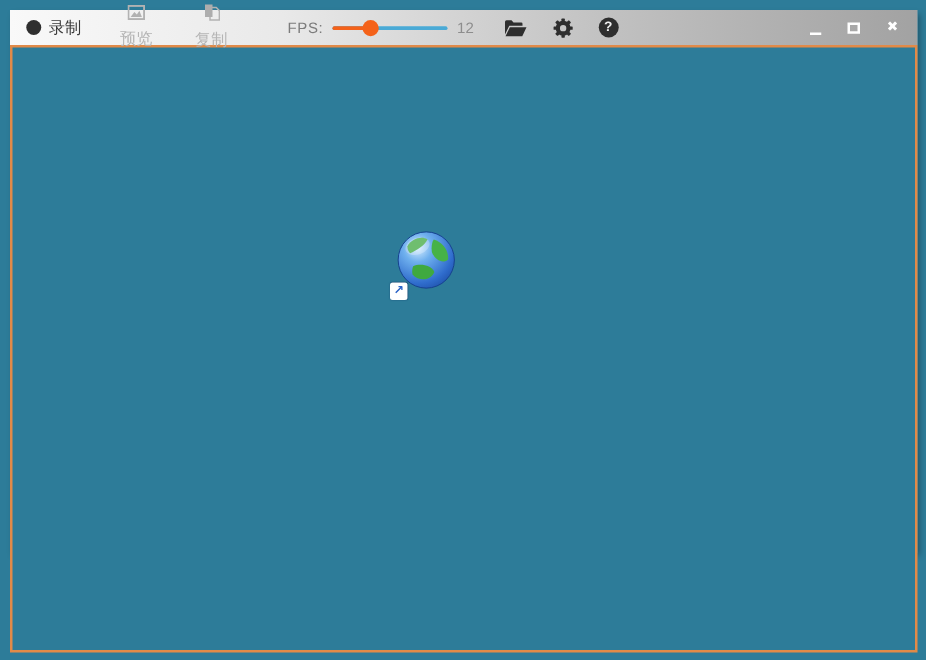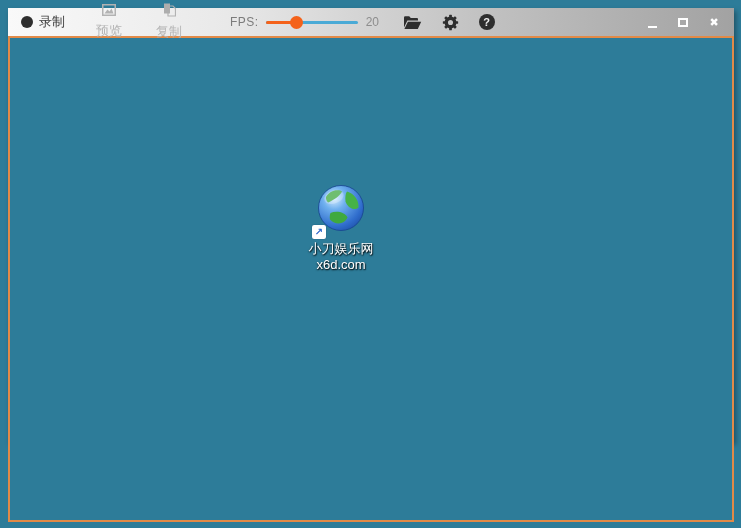--- a/index.html
+++ b/index.html
@@ -108,21 +108,21 @@
     </div>
 
     <span class="fps-label">FPS:</span>
 
     <div class="fps-slider">
       <div class="fps-track-blue"></div>
       <div class="fps-track-orange"></div>
       <div class="fps-thumb"></div>
     </div>
 
-    <span class="fps-value">20</span>
+    <span class="fps-value">12</span>
 
     <div class="icon-btn folder">
       <svg width="19" height="15" viewBox="0 0 19 15">
         <path d="M1 2.5 Q1 1.2 2.2 1.2 H6.2 L7.8 3 H14 Q15 3 15 4 V5.6 H4.4 L1 12.5 Z" fill="#2e2e2e"></path>
         <path d="M4.9 6.8 H18.2 L14.8 14 H1.4 Z" fill="#2e2e2e"></path>
       </svg>
     </div>
 
     <div class="icon-btn">
       <svg width="17" height="17" viewBox="0 0 20 20">
@@ -174,17 +174,13 @@
         </radialGradient>
       </defs>
       <circle cx="24" cy="24" r="22.5" fill="url(#ocean)" stroke="#17428f" stroke-width="0.8"></circle>
       <path d="M9 13 C12 6.5 21 4.5 25 7.5 C23 12 16 16.5 11 18.5 C9.5 17 8.8 15 9 13 Z" fill="#3fa93f"></path>
       <path d="M30 7.5 C37 9.5 42 16 41.5 23.5 C37 27.5 30.5 23.5 28.5 17.5 C28 13.5 28.5 9.5 30 7.5 Z" fill="#46b246"></path>
       <path d="M13.5 29 C19 26.5 28 28 30.5 33.5 C27.5 40.5 18.5 41.5 13 35.5 C12.5 33 12.8 30.8 13.5 29 Z" fill="#3fa93f"></path>
       <ellipse cx="17" cy="13" rx="10" ry="6.5" fill="#ffffff" opacity="0.25" transform="rotate(-20 17 13)"></ellipse>
     </svg>
     <div class="shortcut-badge">↗</div>
   </div>
-  <div class="icon-label">
-    <div>小刀娱乐网</div>
-    <div>x6d.com</div>
-  </div>
 </div>
 
 </body></html>

